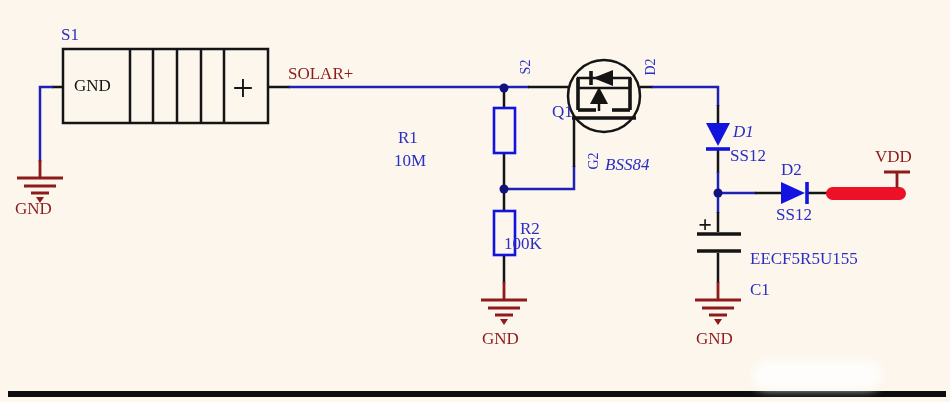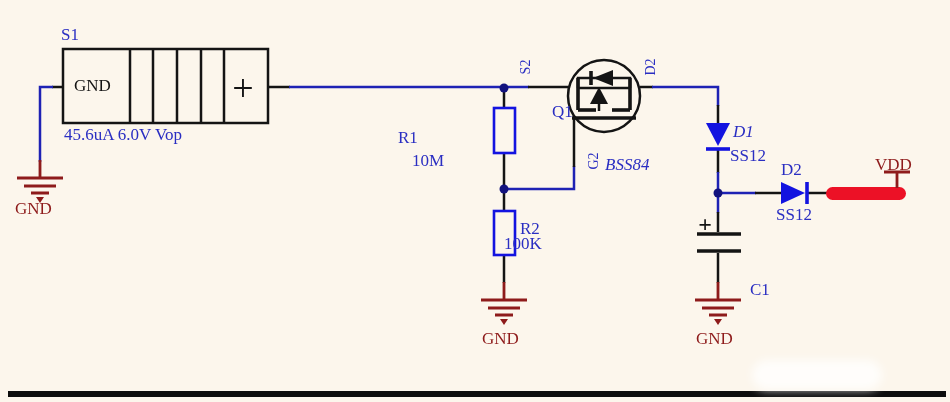--- a/index.html
+++ b/index.html
@@ -165,42 +165,43 @@
     <g>
       <path class="gnd" d="M695,300 H741 M702,308 H734 M709,315 H727"></path>
       <polygon class="gndfill" points="714,319 722,319 718,325"></polygon>
     </g>
 
     <rect x="8" y="391" width="938" height="6" fill="#0d0d0d"></rect>
   </svg>
 
   <div class="label blue" style="left:61px;top:26px;">S1</div>
   <div class="label blk" style="left:74px;top:77px;">GND</div>
-  <div class="label blue" style="left:64px;top:126px;">45.6uA 6.0V Vop</div>
   <div class="label red" style="left:15px;top:200px;">GND</div>
 
+  <div class="label red" style="left:288px;top:65px;">SOLAR+</div>
 
   <div class="label blue rot" style="left:510px;top:59px;">S2</div>
   <div class="label blue rot" style="left:635px;top:59px;">D2</div>
   <div class="label blue rot" style="left:578px;top:153px;">G2</div>
   <div class="label blue" style="left:528px;top:103px;margin-left:24px;">Q1</div>
   <div class="label blue" style="left:605px;top:156px;font-style:italic;">BSS84</div>
 
   <div class="label blue ralign" style="left:398px;top:129px;">R1</div>
-  <div class="label blue ralign" style="left:412px;top:152px;">10M</div>
+  <div class="label blue ralign" style="left:394px;top:152px;">10M</div>
 
   <div class="label blue" style="left:520px;top:220px;">R2</div>
   <div class="label blue" style="left:504px;top:235px;">100K</div>
   <div class="label red" style="left:482px;top:330px;">GND</div>
 
   <div class="label blue" style="left:733px;top:123px;font-style:italic;">D1</div>
   <div class="label blue" style="left:730px;top:147px;">SS12</div>
 
   <div class="label blue" style="left:781px;top:161px;">D2</div>
   <div class="label blue" style="left:776px;top:206px;">SS12</div>
 
-  <div class="label red" style="left:875px;top:156px;">VDD</div>
-
+  <div class="label red" style="left:875px;top:148px;">VDD</div>
+
+  <div class="label blue" style="left:750px;top:250px;">EECF5R5U155</div>
   <div class="label blue" style="left:750px;top:281px;">C1</div>
   <div class="label red" style="left:696px;top:330px;">GND</div>
 
   <div class="smudge" style="left:752px;top:360px;width:130px;height:30px;"></div>
 </div>
 
 </body></html>

